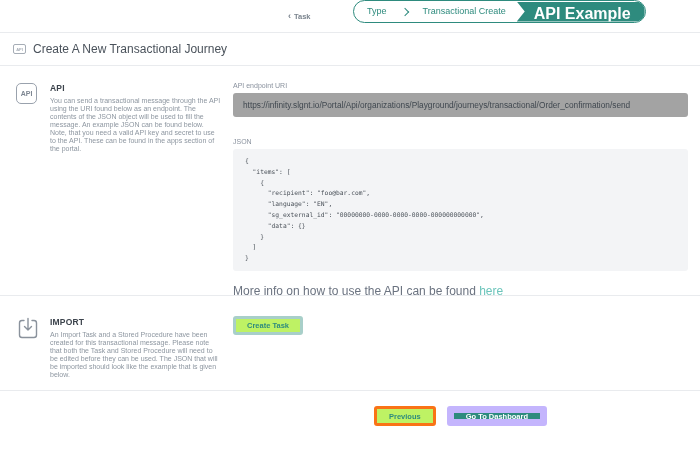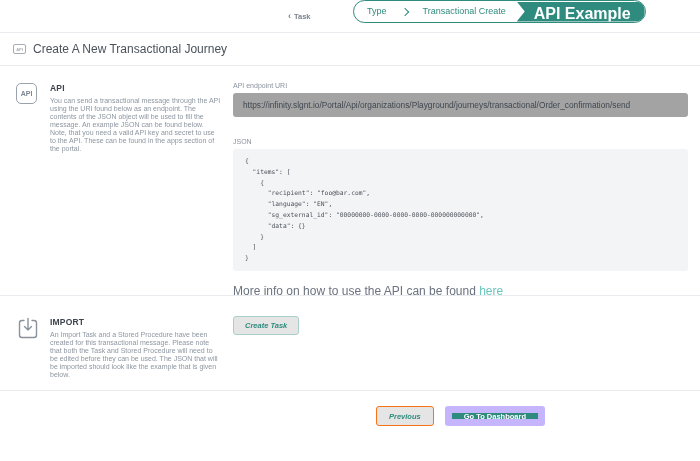--- a/index.html
+++ b/index.html
@@ -51,21 +51,21 @@
     overflow:hidden; margin-bottom:21px; cursor:text; }
   .json-box { width:455px; background:#f3f4f6; border-radius:3px; padding:7px 12px;
     font-family:"DejaVu Sans Mono", monospace; font-size:6.3px; line-height:10.8px;
     color:#4a5159; margin-bottom:13px; white-space:pre; }
   .more-info { font-size:12px; color:#6b7380; }
   .more-info a { color:#6cc5bb; text-decoration:none; cursor:pointer; }
 
   
   .btn { display:inline-flex; align-items:center; justify-content:center; border-radius:3px;
     font-family:"Liberation Sans", sans-serif; font-weight:bold; cursor:pointer; }
-  .btn-outline { background:#e5e5e5; border:1px solid #f97316; color:#2e8b7e;font-style:italic; }
+  .btn-outline { background:#bef264; border:3px solid #f97316; color:#2e8b7e; }
   .btn-filled { background:#2e8b7e; border:7px solid #c4b5fd; color:#fff; }
   .create-task-btn { height:19px; padding:0 11px; font-size:7.5px; margin-top:4px; border-color:#a8cfc9; }
   .footer { height:78px; border-top:1px solid #e9ebee; padding-top:15px; }
   .footer-inner { margin-left:233px; width:455px; display:flex; justify-content:center; gap:11px; }
   .footer .btn { height:20px; font-size:7.5px; }
   .prev-btn { padding:0 12px; }
   .dash-btn { padding:0 12px; }
 </style>
 </head>
 <body>

